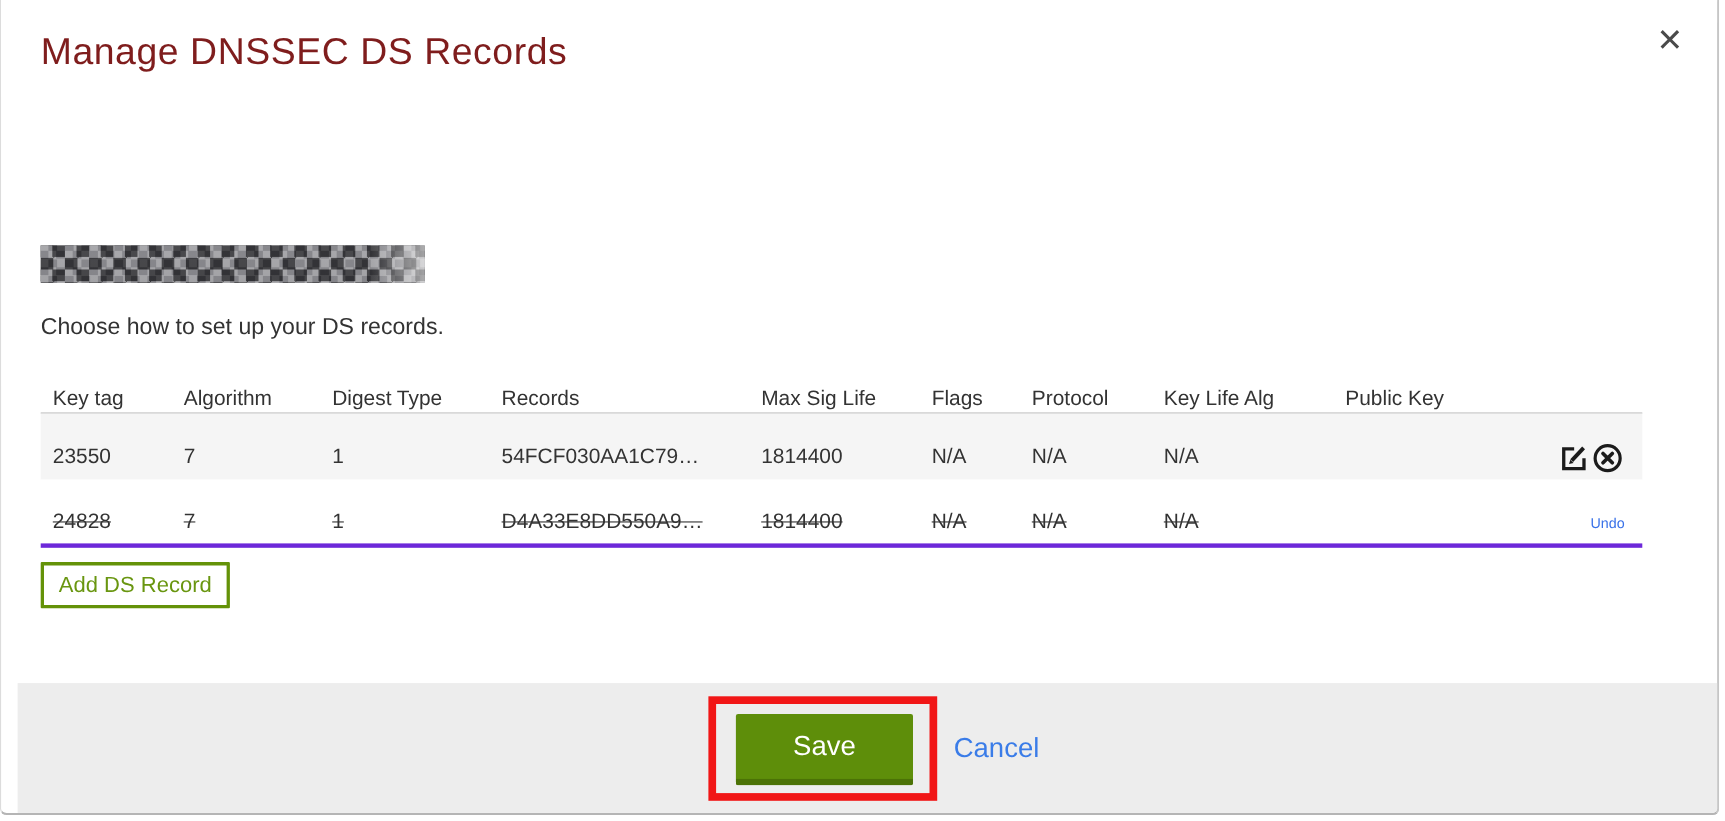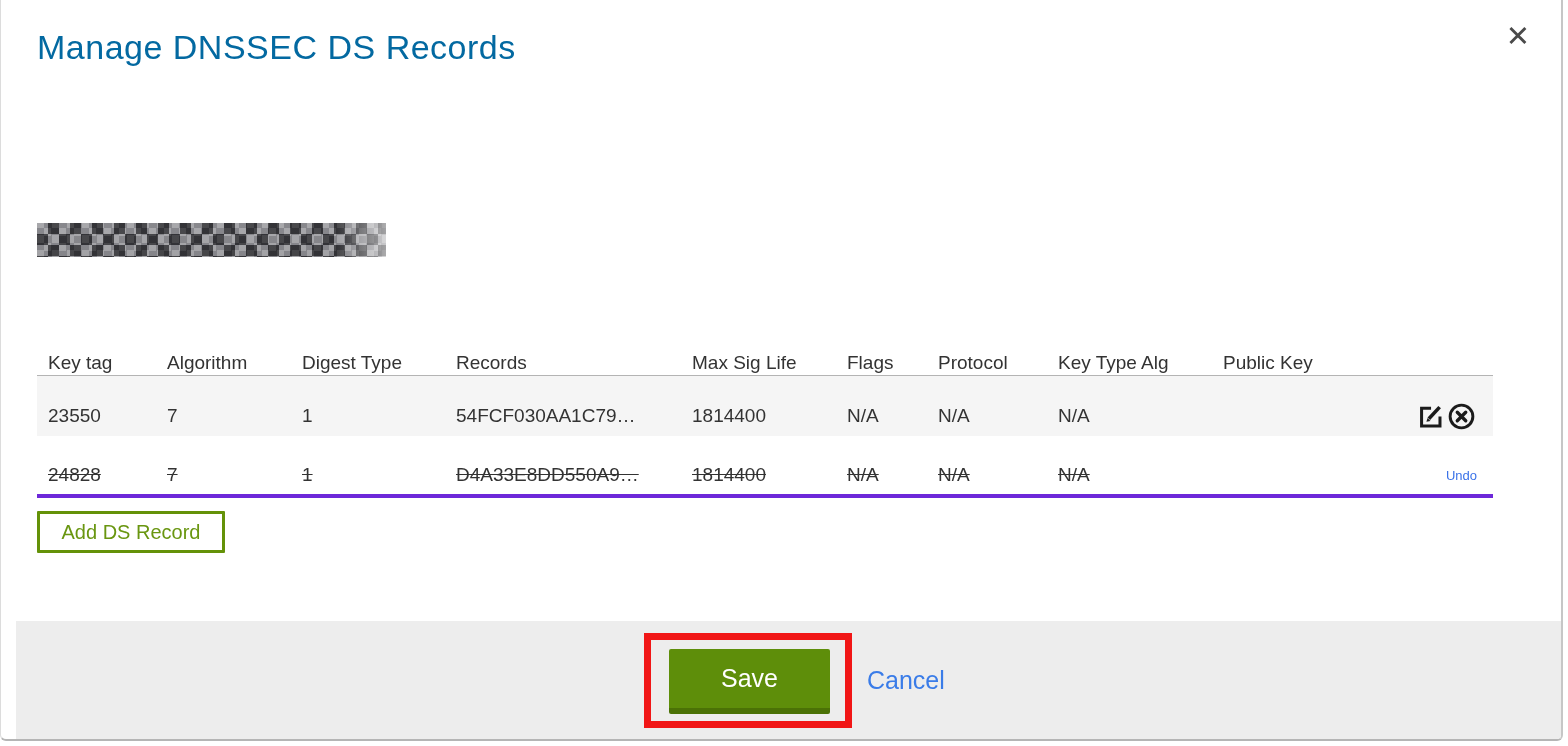--- a/index.html
+++ b/index.html
@@ -11,21 +11,21 @@
     background:#ffffff;
     border-left:1px solid #dcdcdc;
     border-right:2px solid #c6c6c6;
     border-bottom:2px solid #b5b5b5;
     border-radius:0 0 6px 6px;
     overflow:hidden;
   }
 
   .title {
     position:absolute; left:36px; top:28px;
-    font-size:34px; font-weight:300; color:#0369a1; letter-spacing:.5px;
+    font-size:34px; font-weight:300; color:#7f1d1d; letter-spacing:.5px;
   }
 
   .close-btn {
     position:absolute; left:1499px; top:18px; width:36px; height:36px;
     background:none; border:none; cursor:pointer;
     font-size:29px; font-weight:700; color:#4a4a4a; line-height:36px; text-align:center;
     font-family:"DejaVu Sans",sans-serif;
   }
 
   .redacted {
@@ -59,21 +59,21 @@
   .row-deleted .cell-text { text-decoration:line-through; }
   .cell-actions { display:flex; justify-content:flex-end; align-items:center;
                   padding-right:16px !important; }
   .icon-btn { background:none; border:none; cursor:pointer; padding:0; margin:0;
               width:31px; height:31px; display:flex; align-items:center; justify-content:center; }
   .icon-btn + .icon-btn { margin-left:0px; }
   .icon-btn svg { display:block; }
   .undo-link { color:#3a72e8; text-decoration:none; font-size:13px; cursor:pointer; }
 
   .add-btn {
-    position:absolute; left:36px; top:511px; width:188px; height:42px;
+    position:absolute; left:36px; top:511px; width:172px; height:42px;
     background:#ffffff; border:3px solid #649208; border-radius:1px;
     color:#699610; font-size:20px; cursor:pointer;
   }
 
   .footer {
     position:absolute; left:15px; bottom:0; width:100%; height:118px;
     background:#ededed;
     display:flex; align-items:center;
     padding-left:628px;
   }
@@ -95,32 +95,33 @@
 <body>
 
 <div class="modal">
 
   <div class="title">Manage DNSSEC DS Records</div>
 
   <button class="close-btn">✕</button>
 
   <div class="redacted"></div>
 
+  <div class="instruction">Choose how to set up your DS records.</div>
 
   <div class="ds-table">
 
     <div class="t-row t-head">
       <div>Key tag</div>
       <div>Algorithm</div>
       <div>Digest Type</div>
       <div>Records</div>
       <div>Max Sig Life</div>
       <div>Flags</div>
       <div>Protocol</div>
-      <div>Key Type Alg</div>
+      <div>Key Life Alg</div>
       <div>Public Key</div>
       <div></div>
     </div>
 
     <div class="t-row t-body-row row-current">
       <div class="cell-text">23550</div>
       <div class="cell-text">7</div>
       <div class="cell-text">1</div>
       <div class="cell-text">54FCF030AA1C79…</div>
       <div class="cell-text">1814400</div>

